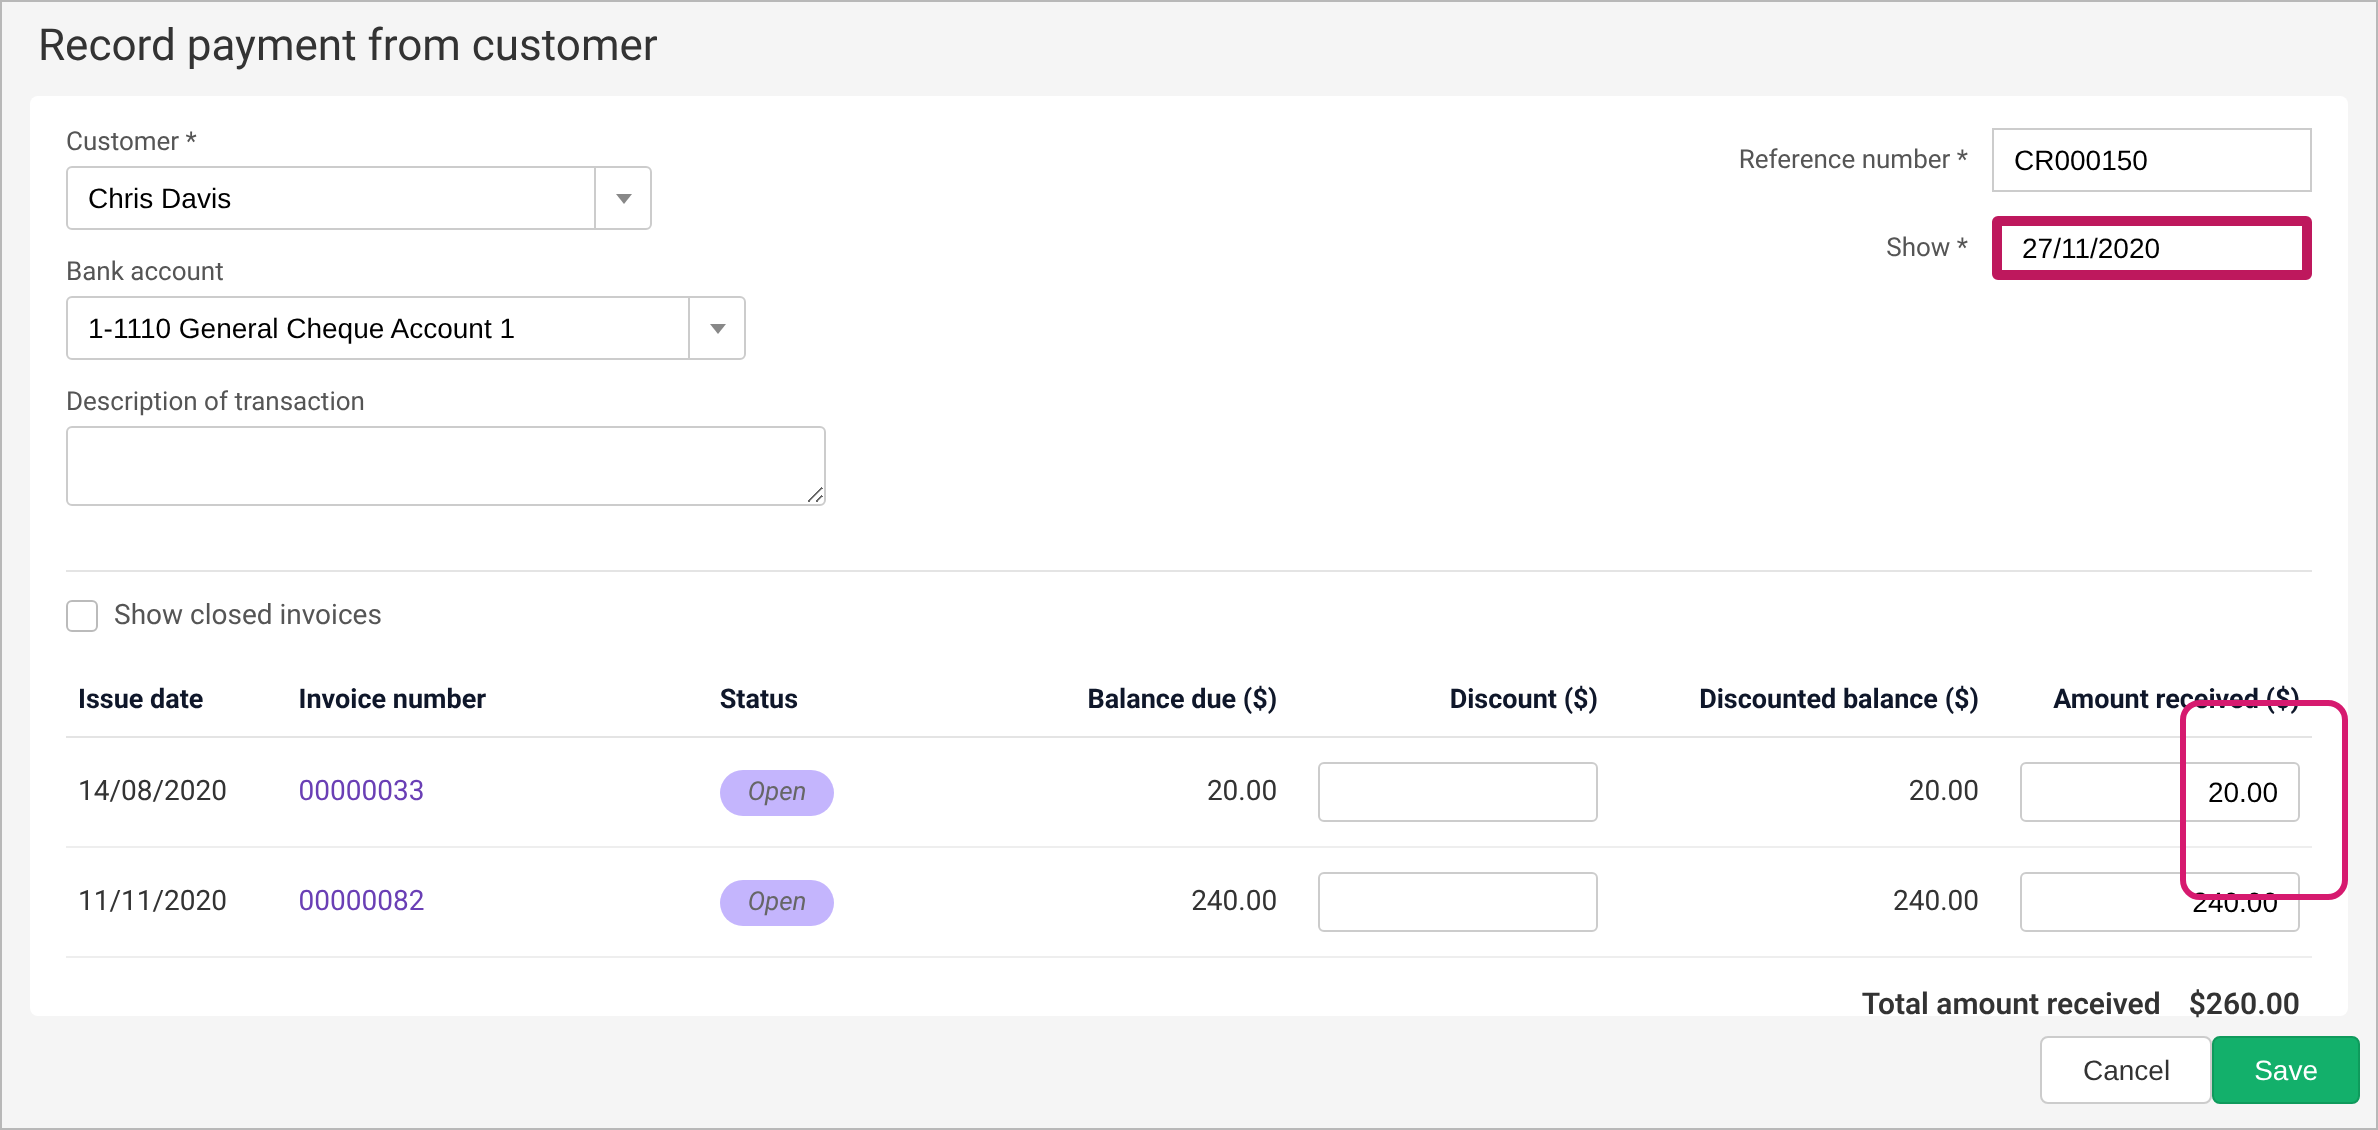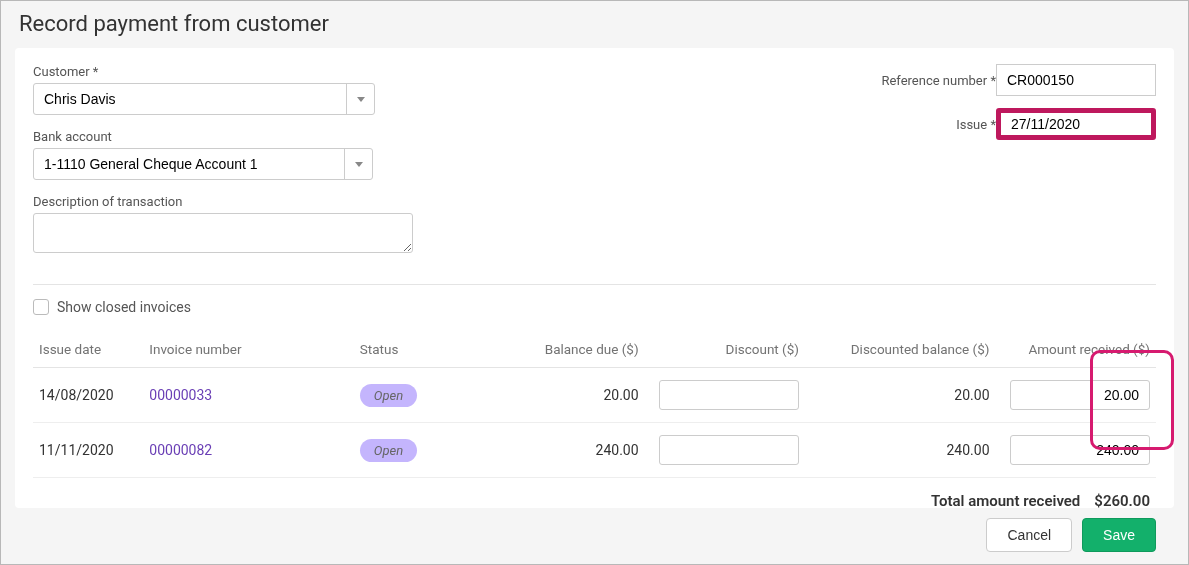--- a/index.html
+++ b/index.html
@@ -40,21 +40,21 @@
     font-size: 13px;
     color: #555;
     margin-bottom: 4px;
     display: block;
   }
   .combo {
     display: flex;
     border: 1px solid #ccc;
     border-radius: 3px;
     height: 32px;
-    width: 342px;
+    width: 293px;
     background: #fff;
   }
   .combo input {
     flex: 1;
     border: none;
     padding: 0 10px;
     font-size: 14px;
     outline: none;
     background: transparent;
   }
@@ -82,21 +82,21 @@
     padding: 6px 8px;
     font-size: 14px;
     font-family: inherit;
     resize: both;
   }
   .right-row {
     display: flex;
     align-items: center;
     justify-content: flex-end;
     margin-bottom: 12px;
-    gap: 0;
+    gap: 12px;
   }
   .right-row .field-label { margin-bottom: 0; }
   .text-input {
     width: 160px;
     height: 32px;
     border: 1px solid #ccc;
     border-radius: 0;
     padding: 0 10px;
     font-size: 14px;
   }
@@ -127,23 +127,23 @@
     border-radius:3px;
     background:#fff;
     cursor:pointer;
   }
   table.invoices {
     width:100%;
     border-collapse: collapse;
   }
   table.invoices th {
     text-align:left;
-    font-weight:400;
+    font-weight:700;
     font-size:13.5px;
-    color:#737373;
+    color:#0f172a;
     padding: 8px 6px 10px 6px;
     border-bottom: 1px solid #e4e4e4;
   }
   table.invoices th.num { text-align:right; }
   table.invoices td {
     padding: 12px 6px;
     border-bottom: 1px solid #eee;
     font-size:14px;
     vertical-align: middle;
   }
@@ -178,24 +178,23 @@
   .total-label { font-weight:600; color:#333; }
   .total-value { font-weight:600; color:#333; }
   .highlight-box {
     position:absolute;
     border: 3px solid #d61a6f;
     border-radius: 10px;
     pointer-events:none;
   }
   .footer-buttons {
     position:absolute;
-    right: 32px;
+    right: 8px;
     bottom: 12px;
     display:flex;
-    gap:10px;
   }
   .btn {
     height: 34px;
     padding: 0 20px;
     border-radius: 4px;
     font-size:14px;
     cursor:pointer;
   }
   .btn-cancel {
     background:#fff;
@@ -252,21 +251,21 @@
         </div>
 
       </div>
 
       <div class="right-col">
         <div class="right-row">
           <span class="field-label">Reference number *</span>
           <input class="text-input" type="text" value="CR000150" style="">
         </div>
         <div class="right-row">
-          <span class="field-label">Issue *</span>
+          <span class="field-label">Show *</span>
           <div class="date-wrap">
             <input type="text" value="27/11/2020" style="">
 
           </div>
         </div>
       </div>
     </div>
 
     <div class="divider"></div>
 

